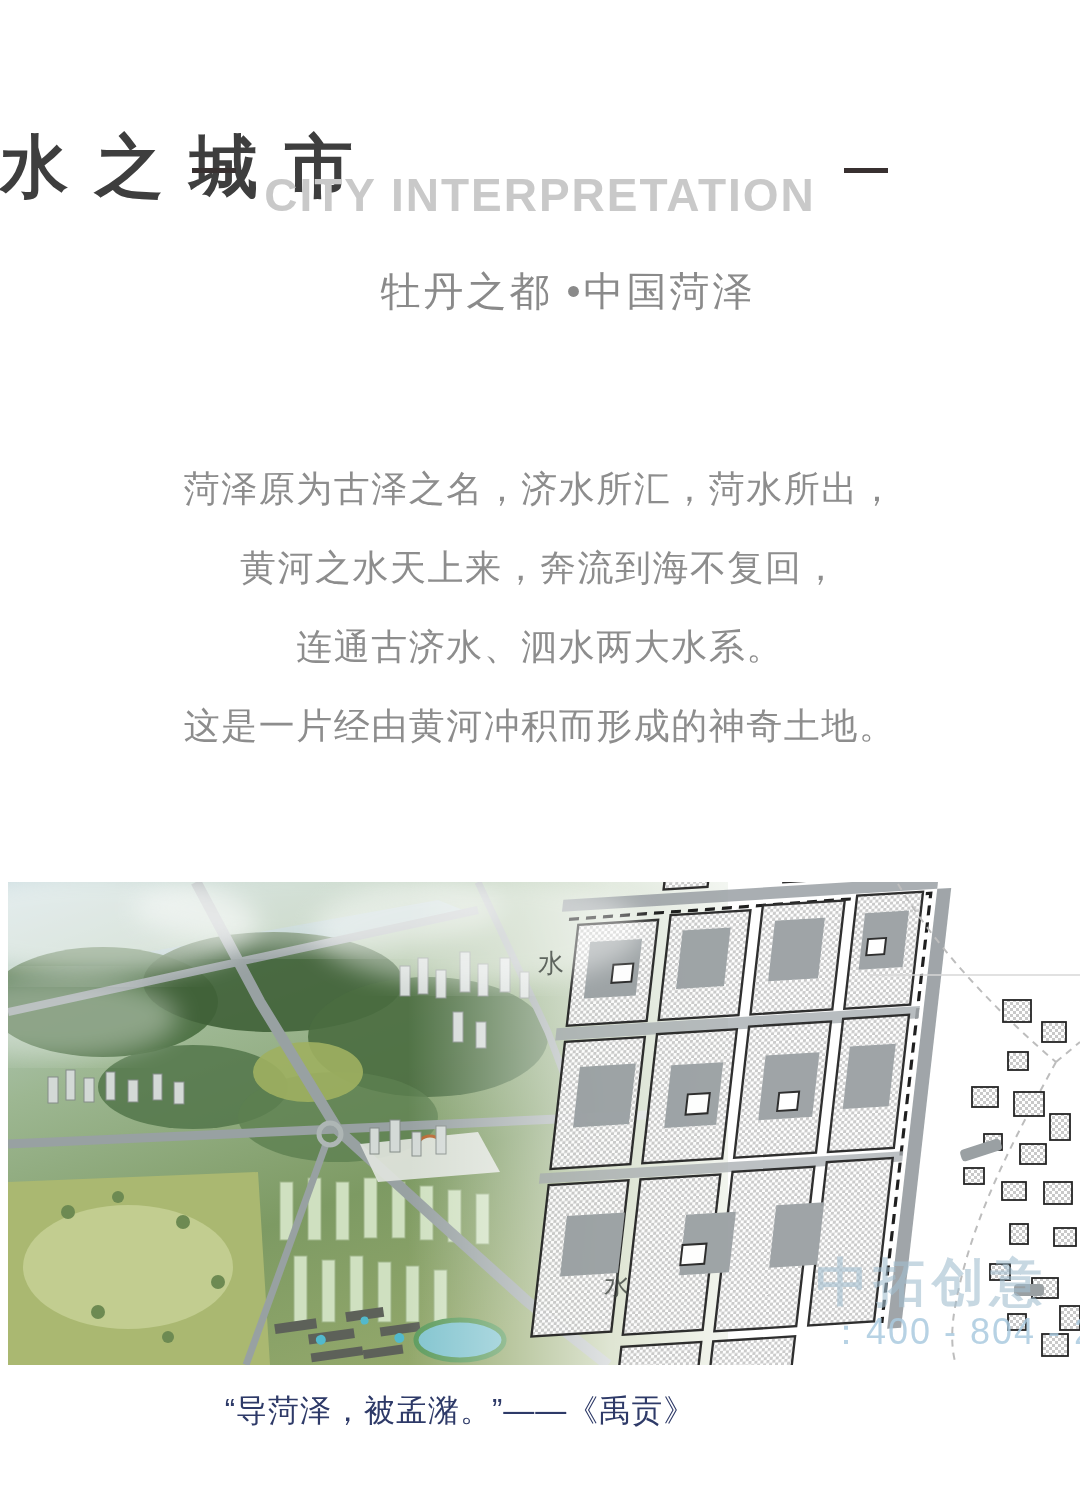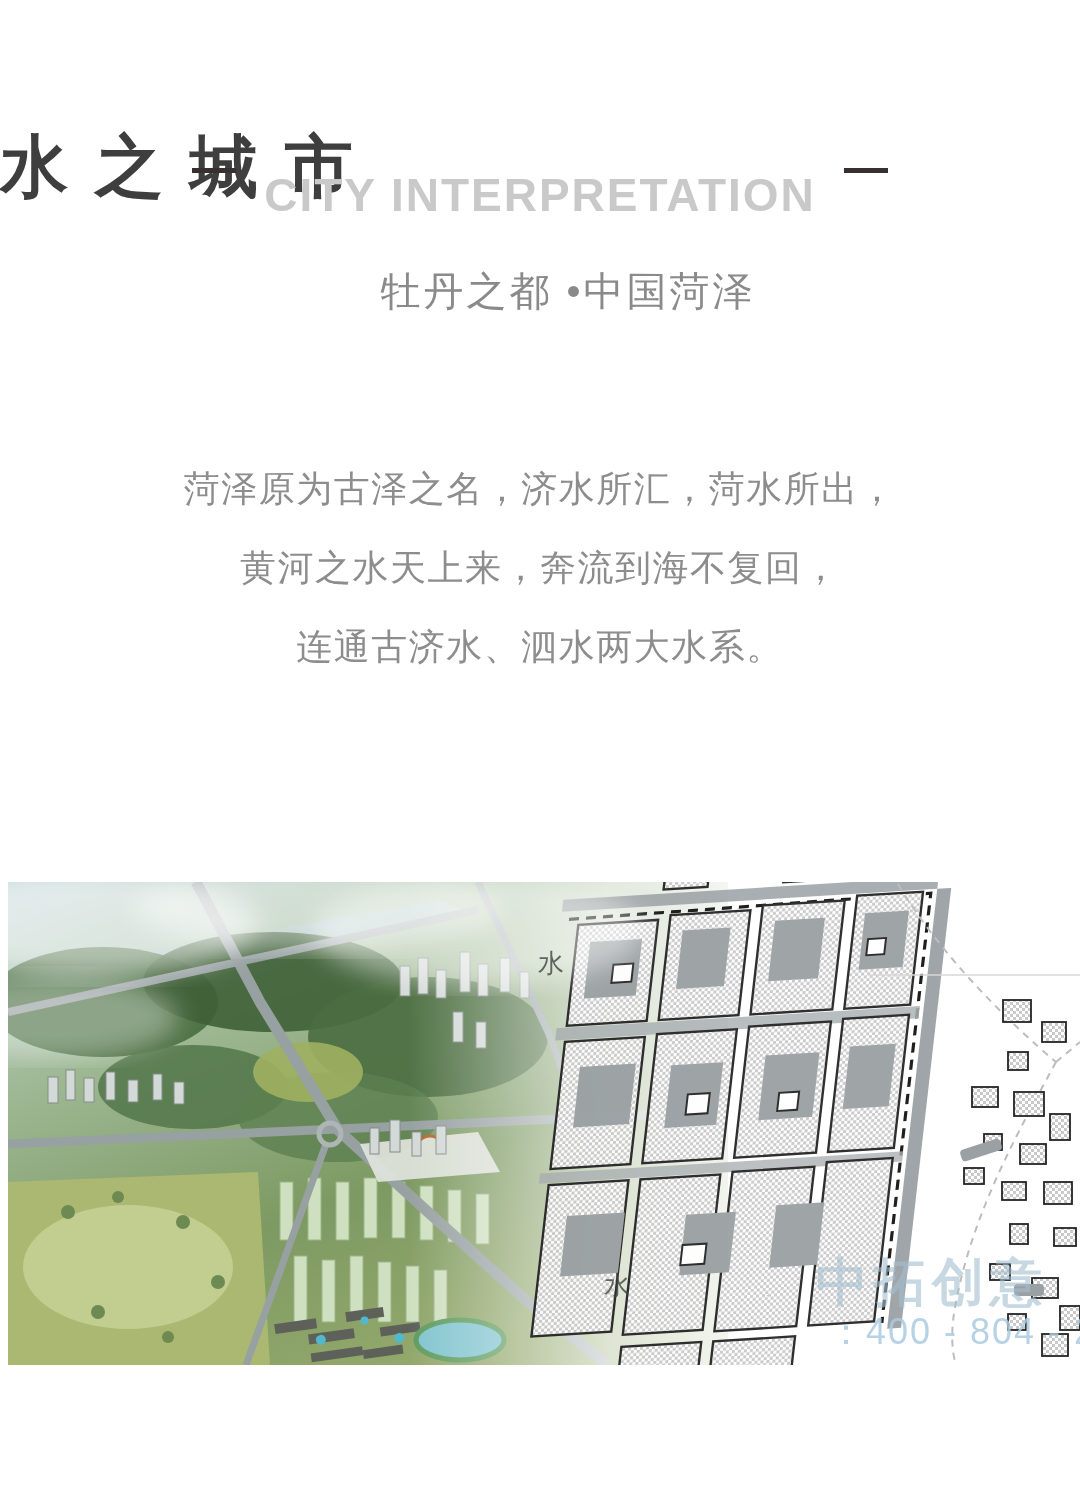--- a/index.html
+++ b/index.html
@@ -33,20 +33,21 @@
     <span class="subtitle">CITY INTERPRETATION</span>
     <span class="dash"></span>
   </div>
 
   <div class="tagline">牡丹之都 •中国菏泽</div>
 
   <div class="body-text">
     <div class="body-line">菏泽原为古泽之名，济水所汇，菏水所出，</div>
     <div class="body-line">黄河之水天上来，奔流到海不复回，</div>
     <div class="body-line">连通古济水、泗水两大水系。</div>
+    <div class="body-line">这是一片经由黄河冲积而形成的神奇土地。</div>
   </div>
 
   <div class="figure">
     <svg viewBox="0 0 1072 483" xmlns="http://www.w3.org/2000/svg">
       <defs>
         <pattern id="hatch" width="6" height="6" patternUnits="userSpaceOnUse">
           <rect width="6" height="6" fill="#ffffff"></rect>
           <path d="M0,0h3v3h-3z M3,3h3v3h-3z" fill="#c9c9c9"></path>
         </pattern>
         <linearGradient id="skyGreen" x1="0" y1="0" x2="0.55" y2="1">
@@ -232,14 +233,17 @@
 
         <text x="530" y="90" font-size="26" fill="#3f4540" opacity="0.8">水</text>
         <text x="596" y="412" font-size="26" fill="#3f4540" opacity="0.8">水</text>
 
         <text x="808" y="418" font-size="52" font-weight="bold" letter-spacing="6" fill="#a3bfd0" opacity="0.6">中拓创意</text>
         <text x="820" y="462" font-size="36" letter-spacing="2" fill="#abcbe0" opacity="0.85">：400 - 804 - 2002</text>
       </g>
     </svg>
   </div>
 
+  <div class="caption">
+    <span>“导菏泽，被孟潴。”——《禹贡》</span>
+  </div>
 
 </div>
 
 </body></html>

